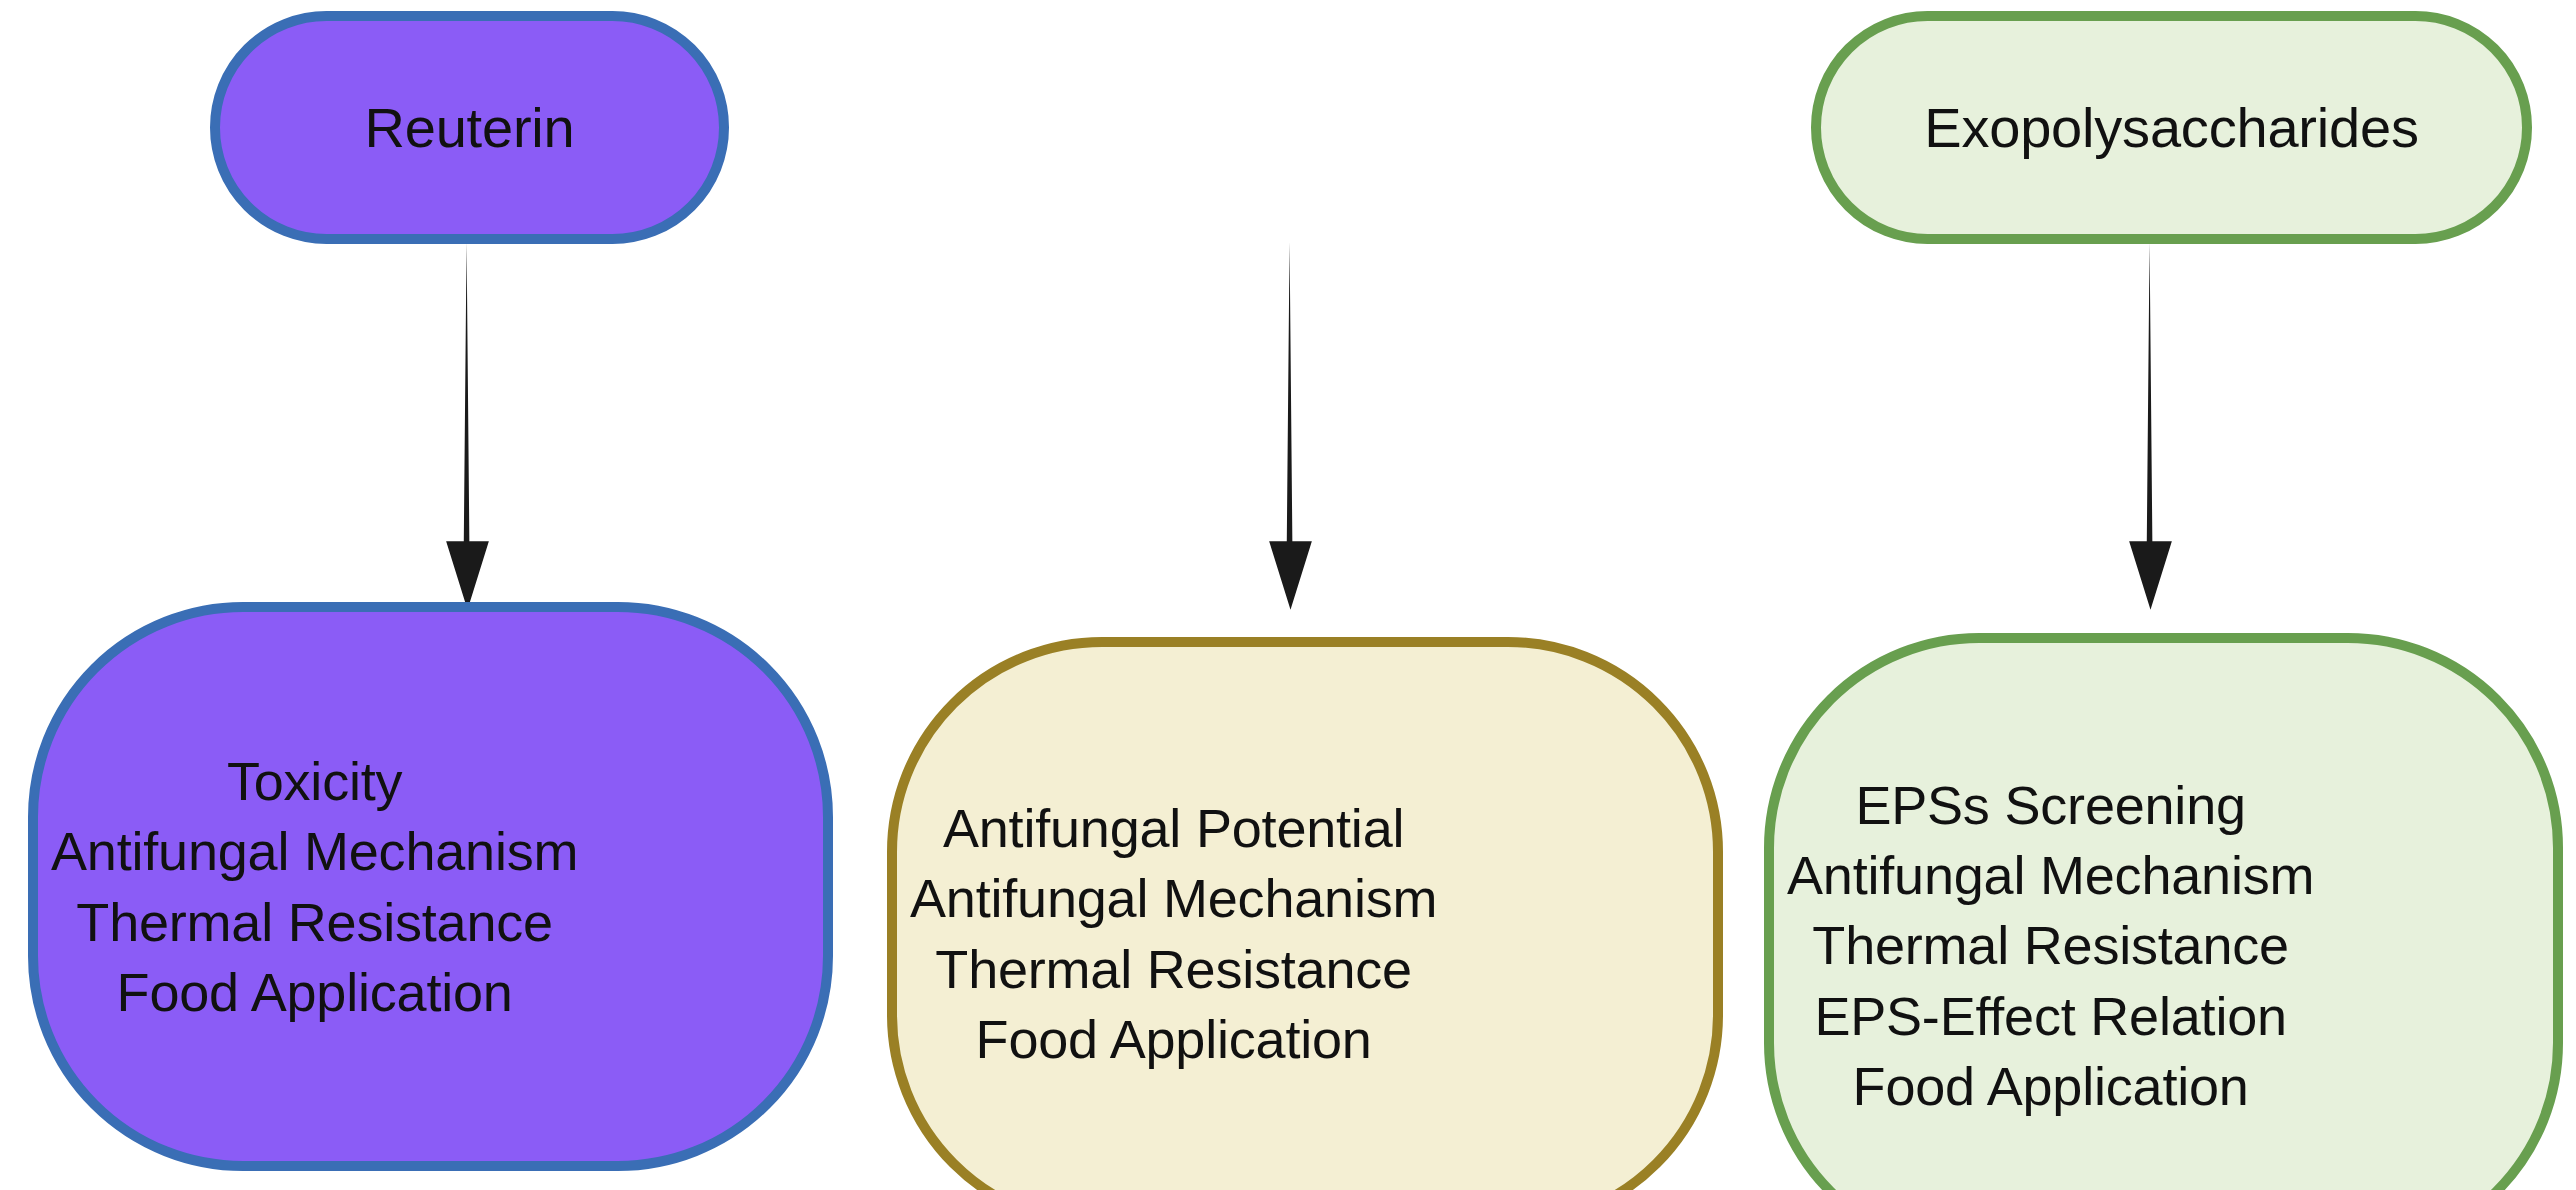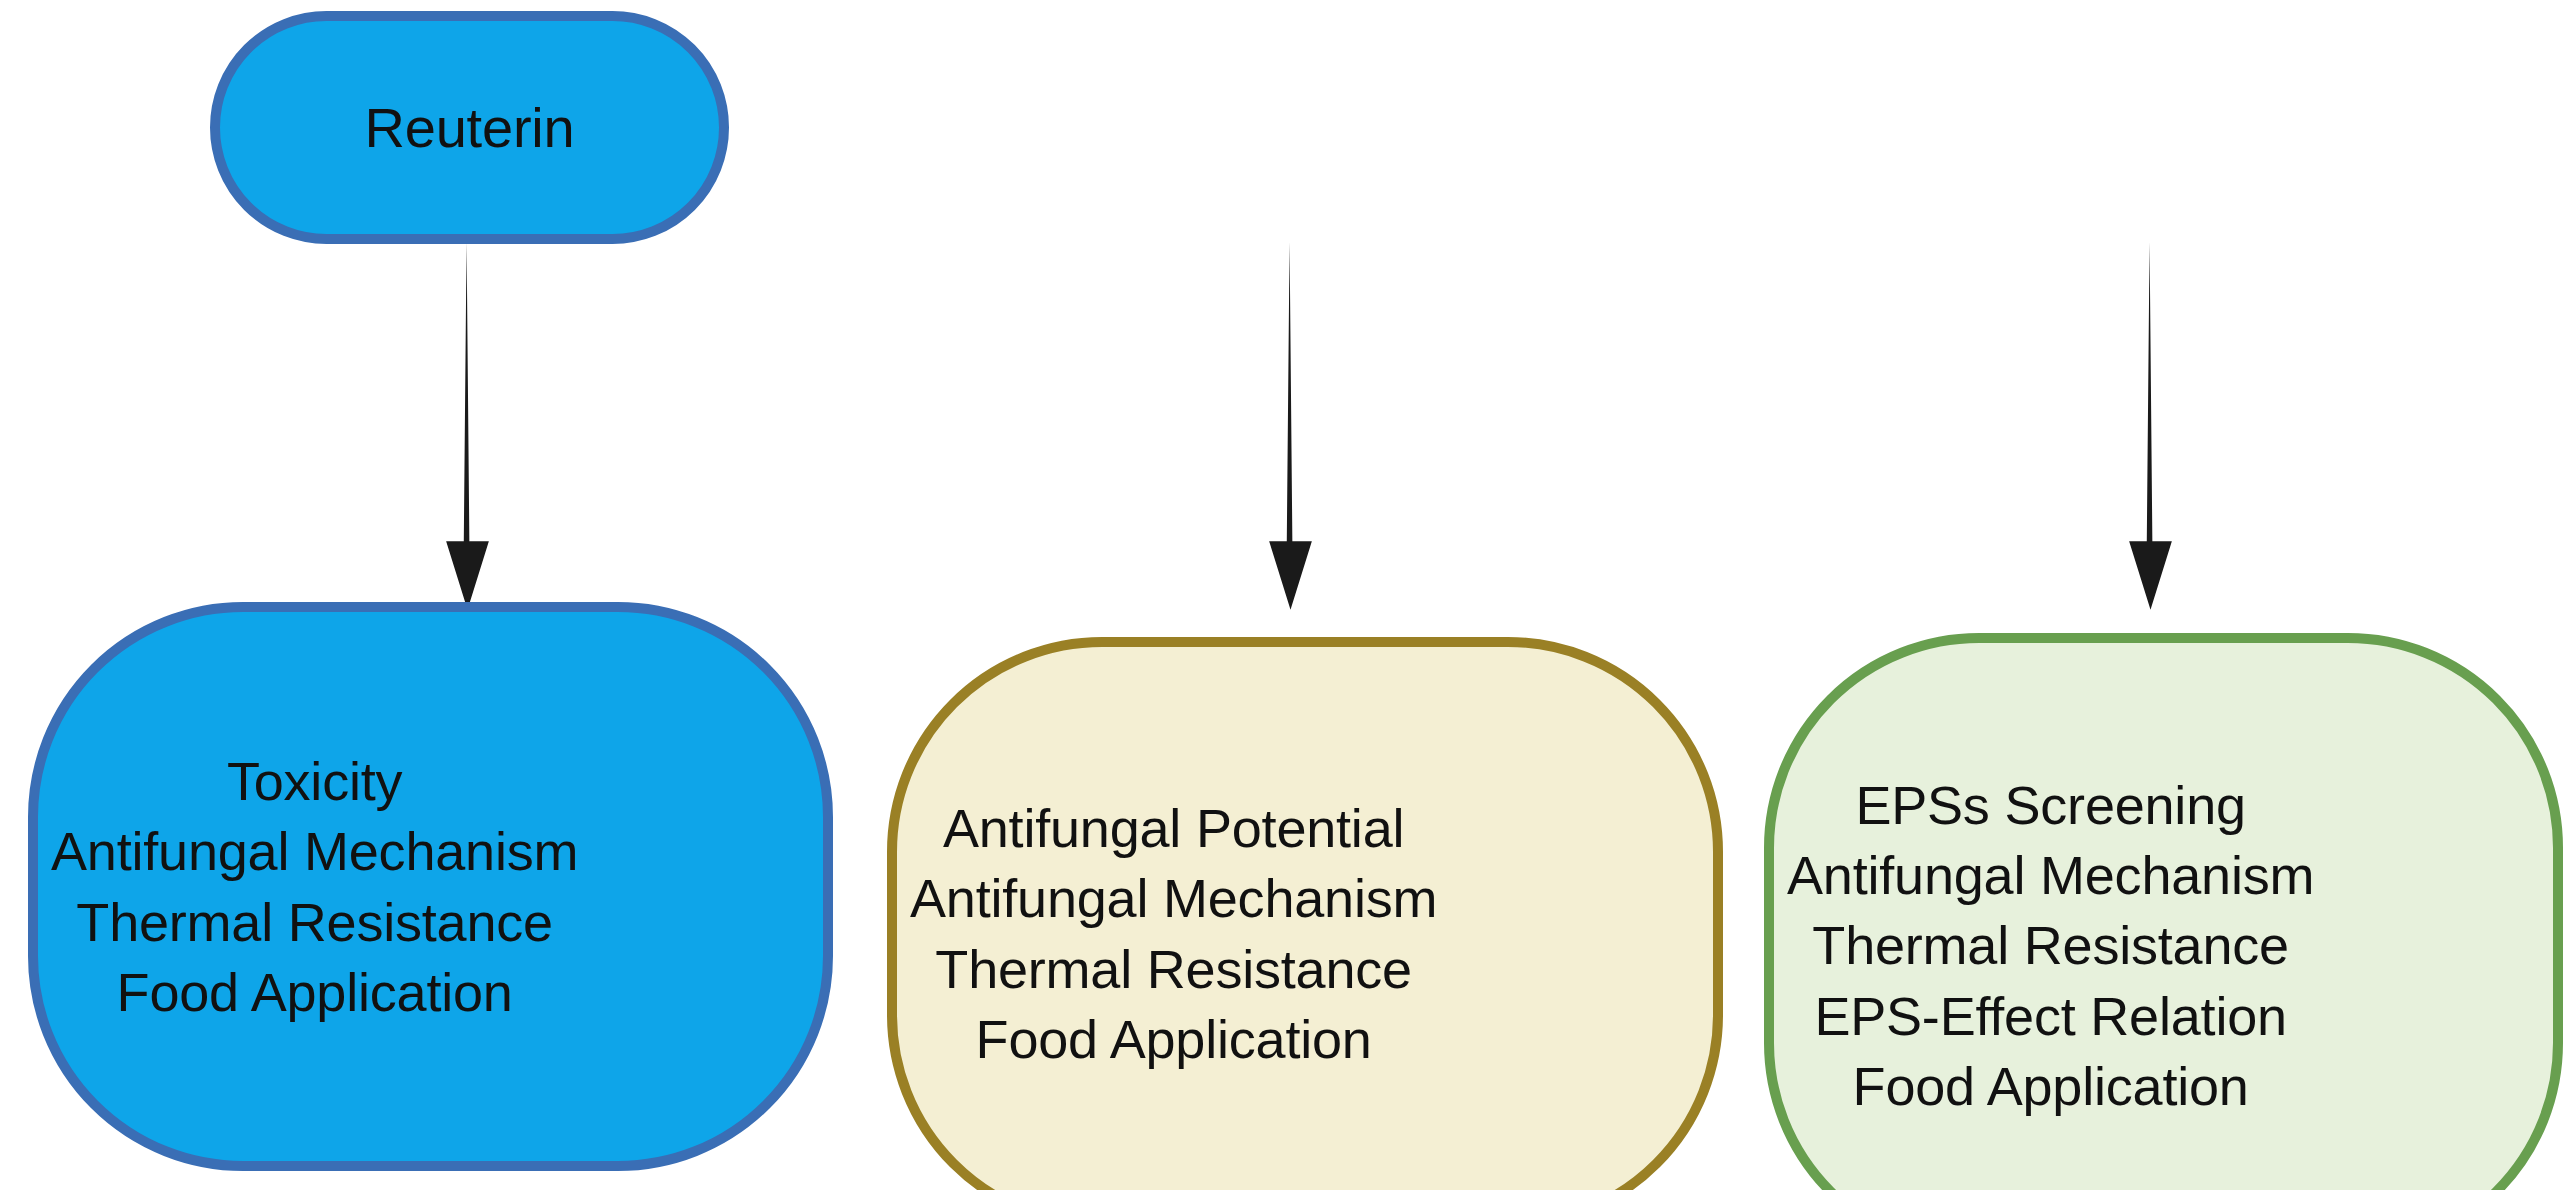--- a/index.html
+++ b/index.html
@@ -61,21 +61,21 @@
   .node-bottom .node-text {
     font-size: 54px;
     line-height: 1.30;
     color: #111111;
     letter-spacing: -0.2px;
     padding: 0 13px;
     white-space: pre-line;
   }
 
   
-  .theme-blue   { background: #0ea5e9; border-color: #3a6eb5; }
+  .theme-blue   { background: #8b5cf6; border-color: #3a6eb5; }
   .theme-yellow { background: #f4efd3; border-color: #9a8025; }
   .theme-green  { background: #e7f1dc; border-color: #689f4f; }
 
   
   .connector {
     position: absolute;
     z-index: 2;
     overflow: visible;
   }
 </style>
@@ -112,20 +112,23 @@
     <div class="node-bottom theme-yellow" style="left:887px; top:637px; width:836px; height:593px;">
       <span class="node-text">Antifungal Potential
 Antifungal Mechanism
 Thermal Resistance
 Food Application</span>
     </div>
   </div>
 
   <div class="column" style="left:0; width:2576px;">
 
+    <div class="node-top theme-green" style="left:1811px; top:11.2px; width:721px; height:233px;">
+      <span class="node-text">Exopolysaccharides</span>
+    </div>
 
     <svg class="connector" style="left:2118px; top:241px;" width="65" height="370" viewBox="0 0 70 396">
       <path d="M 34 0 L 37 322 L 58 322 L 35 396 L 12 322 L 31 322 Z" fill="#1a1a1a"></path>
     </svg>
 
     <div class="node-bottom theme-green" style="left:1764px; top:633px; width:799px; height:625px;">
       <span class="node-text">EPSs Screening
 Antifungal Mechanism
 Thermal Resistance
 EPS-Effect Relation

